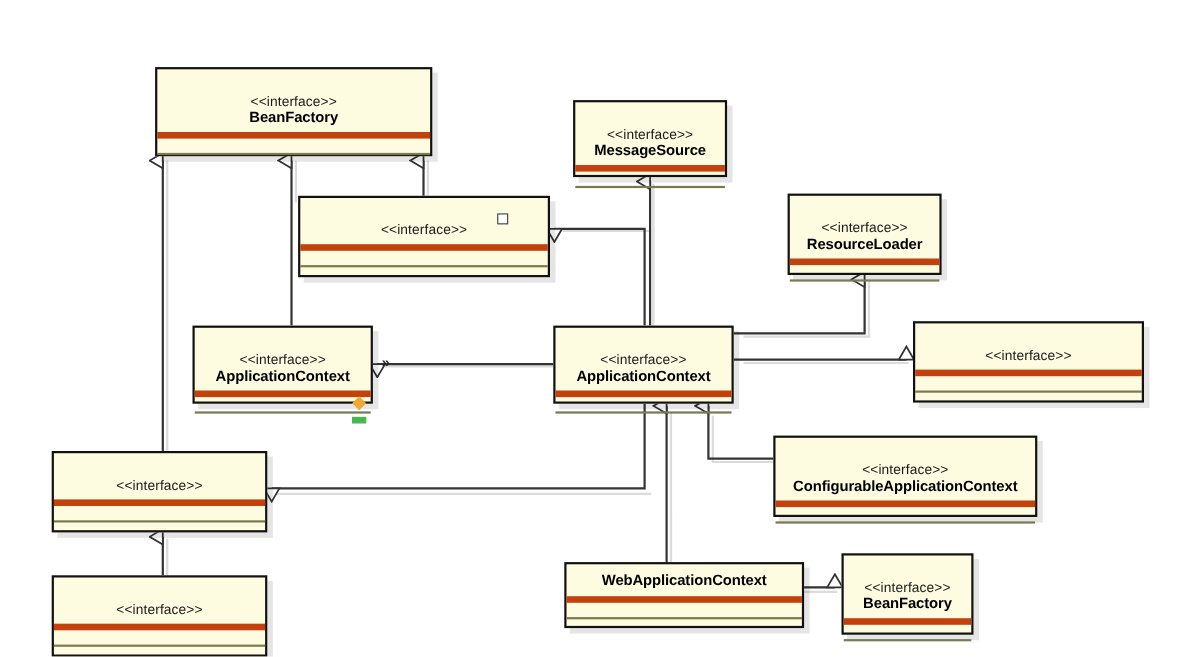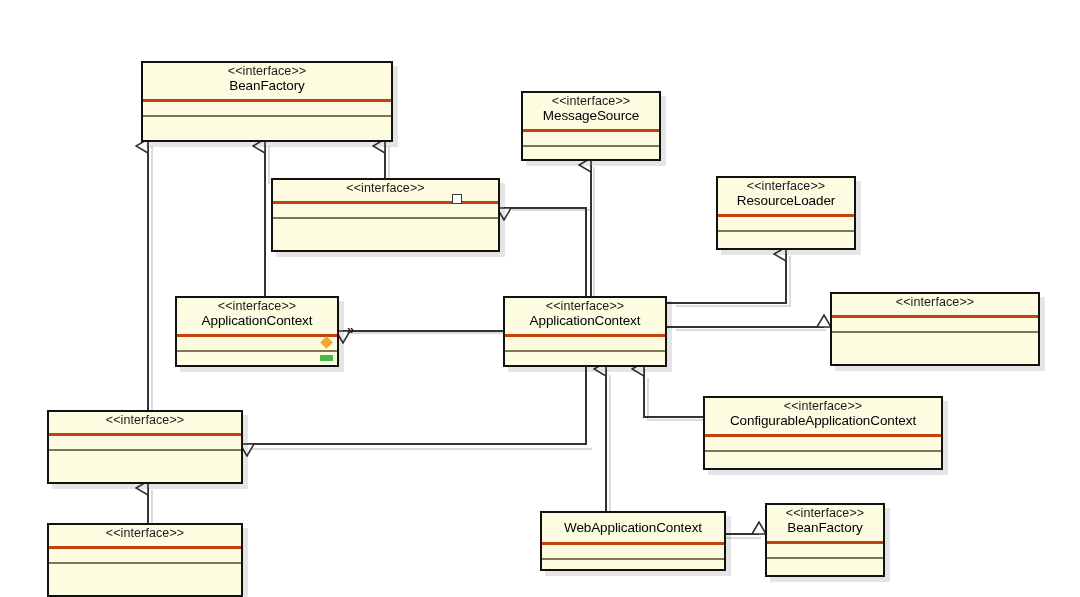--- a/index.html
+++ b/index.html
@@ -29,36 +29,36 @@
   .uml-class {
     position: absolute;
     box-sizing: border-box;
     background: #fdfbe0;
     border: 2px solid #111111;
     box-shadow: 5px 5px 0 rgba(0,0,0,0.10);
     z-index: 5;
   }
   .uml-head {
     box-sizing: border-box;
-    padding: 1px 6px 6px 6px;
+    padding: 22px 6px 6px 6px;
     text-align: center;
     line-height: 1.12;
-    border-bottom: 3px solid #c2410c;
+    border-bottom: 6px solid #c2410c;
   }
   .uml-stereo {
     display: block;
     font-size: 12.5px;
     color: #1a1a1a;
     font-weight: normal;
     letter-spacing: 0.1px;
   }
   .uml-name {
     display: block;
     font-size: 13.5px;
-    font-weight: normal;
+    font-weight: bold;
     color: #000000;
     letter-spacing: -0.1px;
     white-space: nowrap;
   }
   .uml-attrs {
     box-sizing: border-box;
     height: 15px;
     border-bottom: 2px solid #7a7a52;
     position: relative;
   }
@@ -243,21 +243,21 @@
   </div>
 
   <div class="uml-class" style="left:47px; top:523px; width:196px; height:74px;">
     <div class="uml-head">
       <span class="uml-stereo">&lt;&lt;interface&gt;&gt;</span>
     </div>
     <div class="uml-attrs"></div>
     <div class="uml-ops"></div>
   </div>
 
-  <div class="uml-class no-stereo" style="left:540px; top:511px; width:186px; height:60px;">
+  <div class="uml-class no-stereo" style="left:513px; top:511px; width:218px; height:60px;">
     <div class="uml-head">
       <span class="uml-name">WebApplicationContext</span>
     </div>
     <div class="uml-attrs"></div>
     <div class="uml-ops"></div>
   </div>
 
   <div class="uml-class" style="left:765px; top:503px; width:120px; height:74px;">
     <div class="uml-head">
       <span class="uml-stereo">&lt;&lt;interface&gt;&gt;</span>

